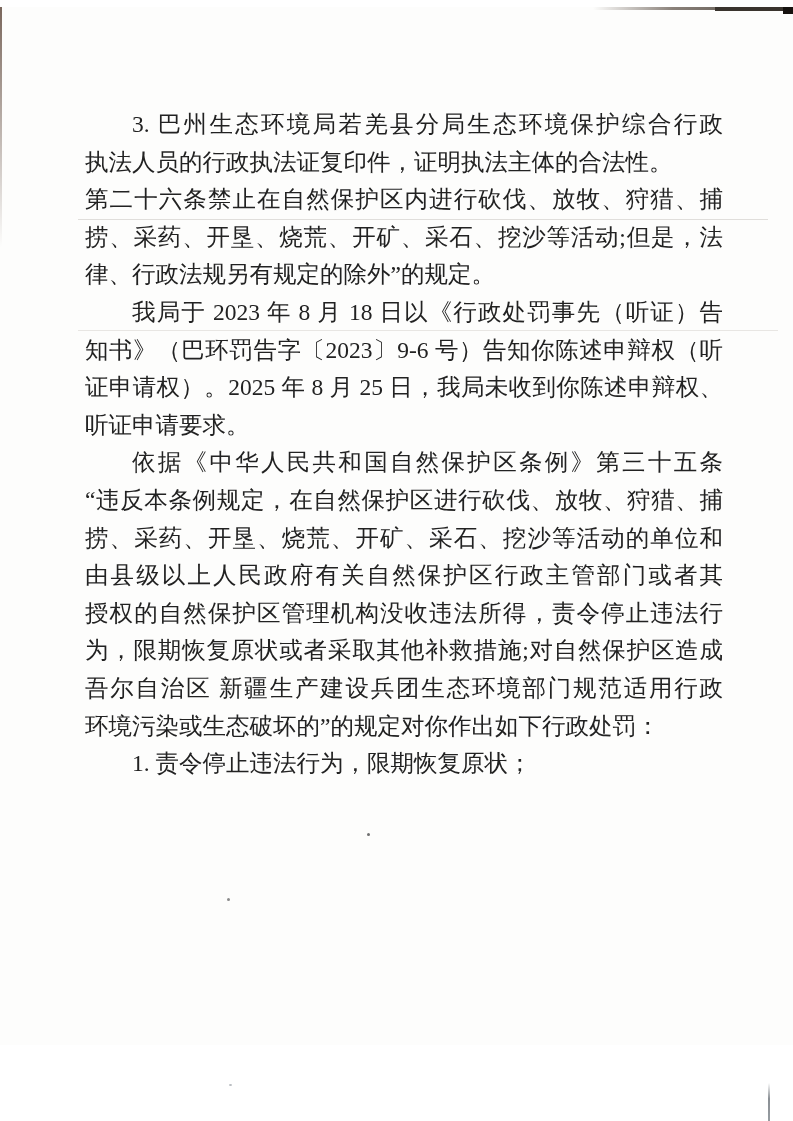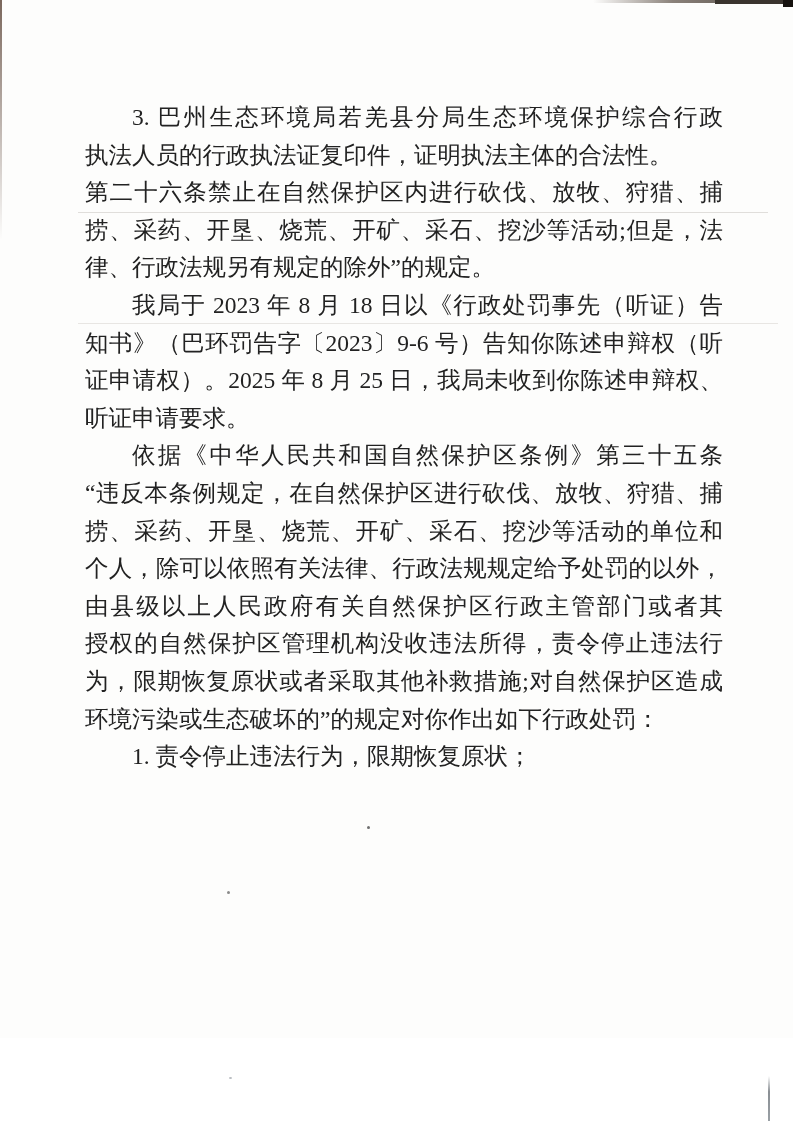--- a/index.html
+++ b/index.html
@@ -3,21 +3,21 @@
 <meta charset="utf-8">
 <style>
   html, body { margin: 0; padding: 0; }
   body {
     width: 793px; height: 1121px;
     position: relative; overflow: hidden;
     font-family: "Liberation Serif", "DejaVu Serif", serif;
     background: #ffffff;
   }
   #scan-page {
-    position: absolute; left: 0; top: 0;
+    position: absolute; left: 0; top: 7px;
     width: 793px; height: 1038px;
     background: #fdfdfc;
   }
   #document-body {
     position: absolute; left: 85px; top: 99px;
     width: 638px;
     font-size: 23.5px;
     line-height: 37.6px;
     color: #222222;
     font-weight: 500;
@@ -76,24 +76,24 @@
       <div class="text-line">第二十六条禁止在自然保护区内进行砍伐、放牧、狩猎、捕</div>
       <div class="text-line">捞、采药、开垦、烧荒、开矿、采石、挖沙等活动;但是，法</div>
       <div class="text-line end">律、行政法规另有规定的除外”的规定。</div>
       <div class="text-line indent">我局于 2023 年 8 月 18 日以《行政处罚事先（听证）告</div>
       <div class="text-line">知书》（巴环罚告字〔2023〕9-6 号）告知你陈述申辩权（听</div>
       <div class="text-line">证申请权）。2025 年 8 月 25 日，我局未收到你陈述申辩权、</div>
       <div class="text-line end">听证申请要求。</div>
       <div class="text-line indent">依据《中华人民共和国自然保护区条例》第三十五条</div>
       <div class="text-line">“违反本条例规定，在自然保护区进行砍伐、放牧、狩猎、捕</div>
       <div class="text-line">捞、采药、开垦、烧荒、开矿、采石、挖沙等活动的单位和</div>
-      <div class="text-line">个人，除可以依照有关法律、行政法规规定给予处罚的以外，</div>
       <div class="text-line">由县级以上人民政府有关自然保护区行政主管部门或者其</div>
       <div class="text-line">授权的自然保护区管理机构没收违法所得，责令停止违法行</div>
       <div class="text-line">为，限期恢复原状或者采取其他补救措施;对自然保护区造成</div>
+      <div class="text-line">吾尔自治区 新疆生产建设兵团生态环境部门规范适用行政</div>
       <div class="text-line end">环境污染或生态破坏的”的规定对你作出如下行政处罚：</div>
       <div class="text-line end indent">1. 责令停止违法行为，限期恢复原状；</div>
     </div>
 
   <div class="artifact" id="artifact-top-edge-line"></div>
   <div class="artifact" id="artifact-top-edge-dark"></div>
   <div class="artifact" id="artifact-top-corner-blob"></div>
   <div class="artifact" id="artifact-left-edge-line"></div>
   <div class="artifact" id="artifact-bottom-right-line"></div>
   <div class="artifact" id="artifact-hline-1"></div>

